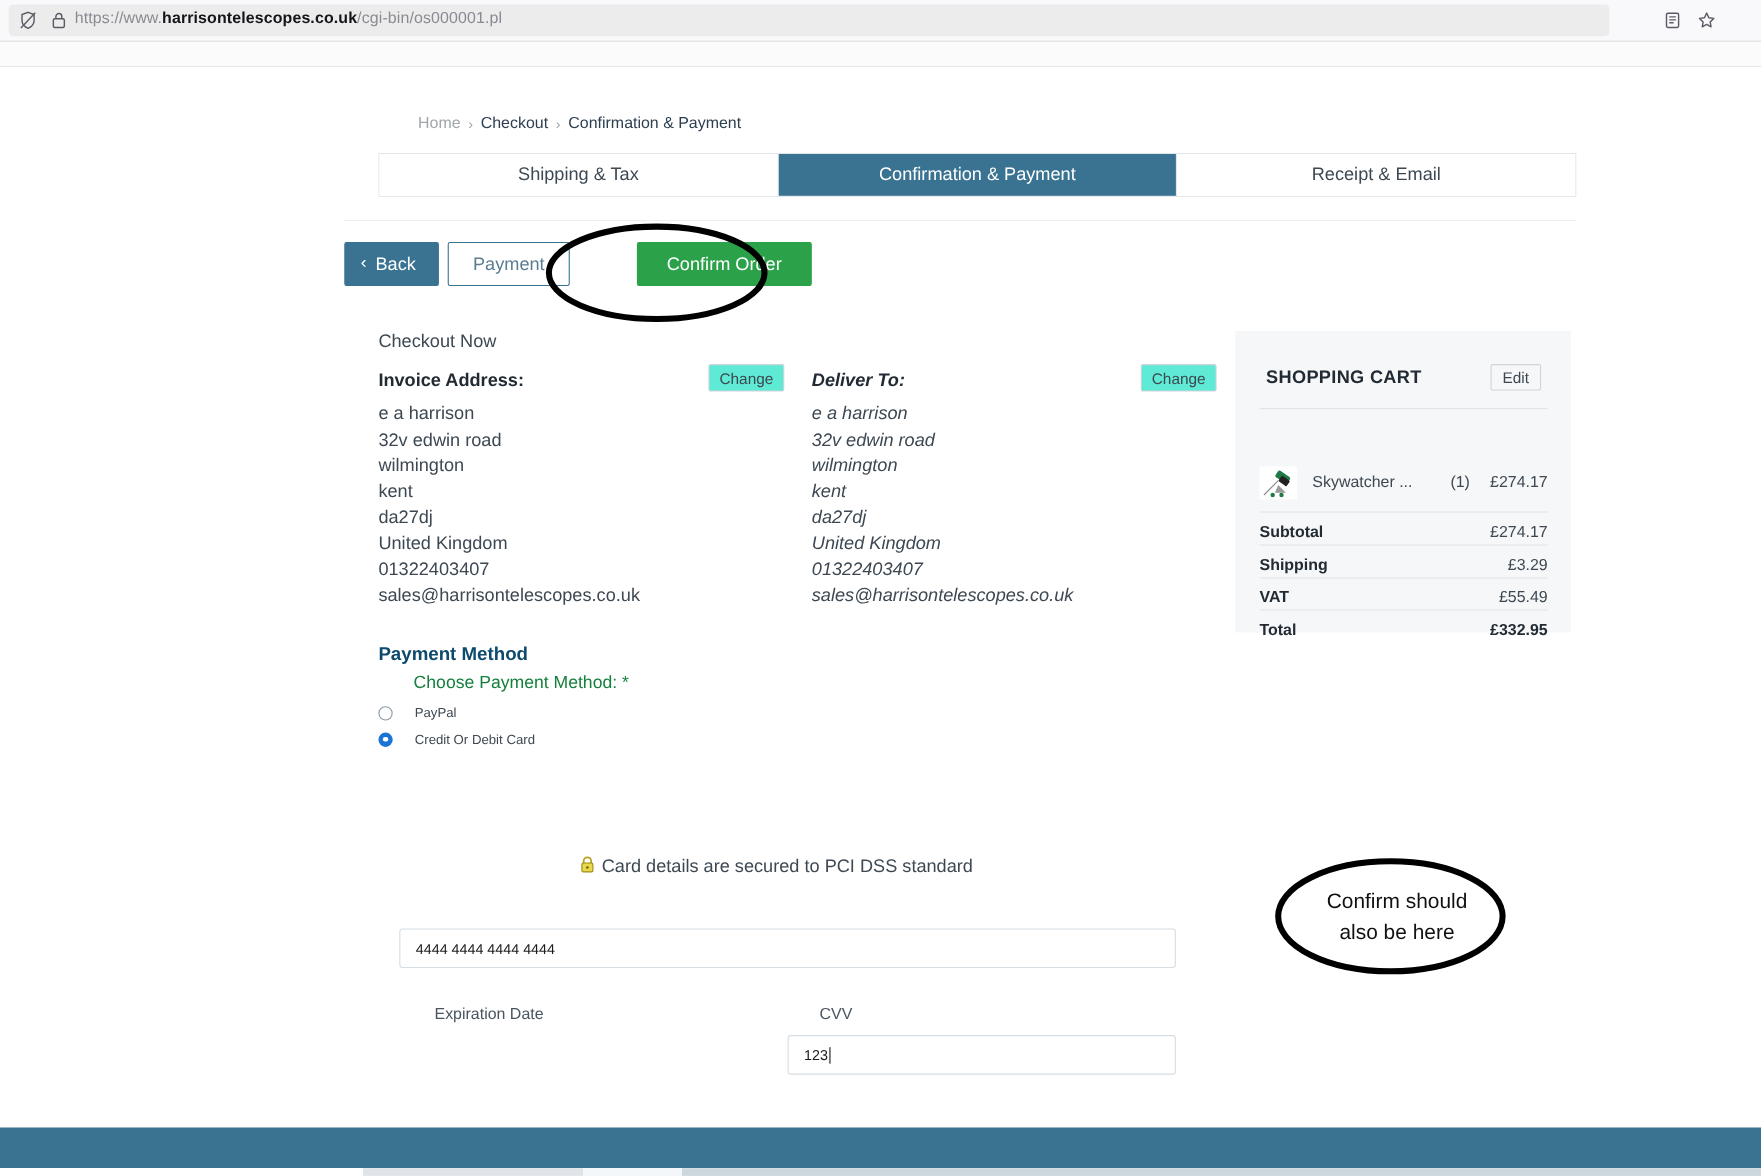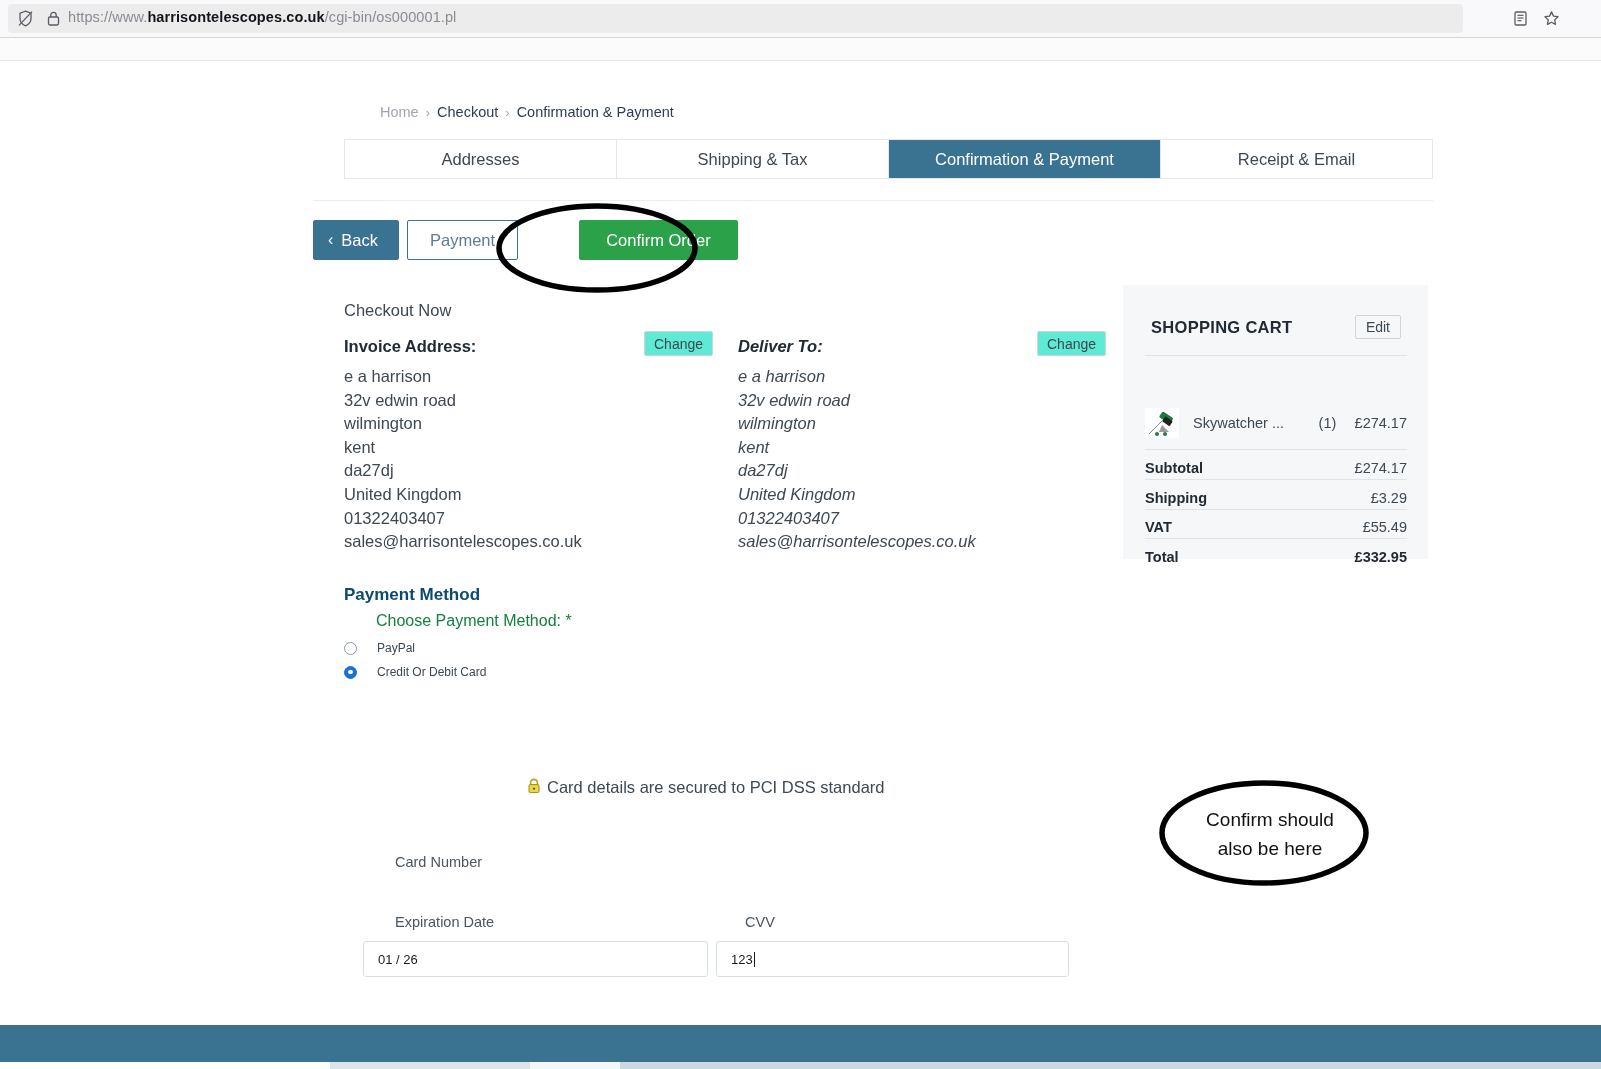--- a/index.html
+++ b/index.html
@@ -201,21 +201,21 @@
   #fld-card { left: 363px; top: 783px; width: 706px; height: 36px; }
   #fld-exp  { left: 363px; top: 880px; width: 345px; height: 36px; }
   #fld-cvv  { left: 716px; top: 880px; width: 353px; height: 36px; }
   .caret {
     display: inline-block; width: 1px; height: 15px;
     background: #1b1b1b; margin-left: 1px;
   }
 
   
   .cart {
-    position: absolute; left: 1123px; top: 224px;
+    position: absolute; left: 1123px; top: 240px;
     width: 305px; height: 274px;
     background: #f6f7f8;
   }
   .cart-head {
     position: absolute; left: 28px; top: 30px;
     display: flex; align-items: center; width: 250px;
     justify-content: space-between;
   }
   .cart-title {
     font-size: 16.5px; font-weight: 700; color: #222b33; letter-spacing: .3px;
@@ -309,21 +309,20 @@
 
   <div class="breadcrumb">
     <span class="crumb-muted">Home</span>
     <span class="crumb-sep">›</span>
     <span>Checkout</span>
     <span class="crumb-sep">›</span>
     <span>Confirmation &amp; Payment</span>
   </div>
 
   <div class="tabs">
-    <div class="tab">Addresses</div>
     <div class="tab">Shipping &amp; Tax</div>
     <div class="tab active">Confirmation &amp; Payment</div>
     <div class="tab">Receipt &amp; Email</div>
   </div>
 
   <div class="btn-rule"></div>
 
   <div class="btn-row">
     <div class="btn btn-back">
       <span class="chev">‹</span>
@@ -384,25 +383,25 @@
       <svg width="14" height="16" viewBox="0 0 14 16">
         <path d="M3.6 7 V4.8 a3.4 3.4 0 0 1 6.8 0 V7" fill="none" stroke="#b9a21c" stroke-width="1.6"></path>
         <rect x="2" y="6.6" width="10" height="8" rx="1.3" fill="#e8d84a" stroke="#9c8a10" stroke-width="1"></rect>
         <circle cx="7" cy="10.6" r="1.2" fill="#6f6208"></circle>
       </svg>
     </span>
     <span>Card details are secured to PCI DSS standard</span>
   </div>
 
   <div class="field-label" id="lbl-card">Card Number</div>
+  <div class="field" id="fld-card">
+    <span>4444 4444 4444 4444</span>
+  </div>
 
   <div class="field-label" id="lbl-exp">Expiration Date</div>
-  <div class="field" id="fld-exp">
-    <span>01 / 26</span>
-  </div>
 
   <div class="field-label" id="lbl-cvv">CVV</div>
   <div class="field" id="fld-cvv">
     <span>123</span>
       <span class="caret"></span>
   </div>
 
   <div class="cart">
     <div class="cart-head">
       <span class="cart-title">SHOPPING CART</span>

